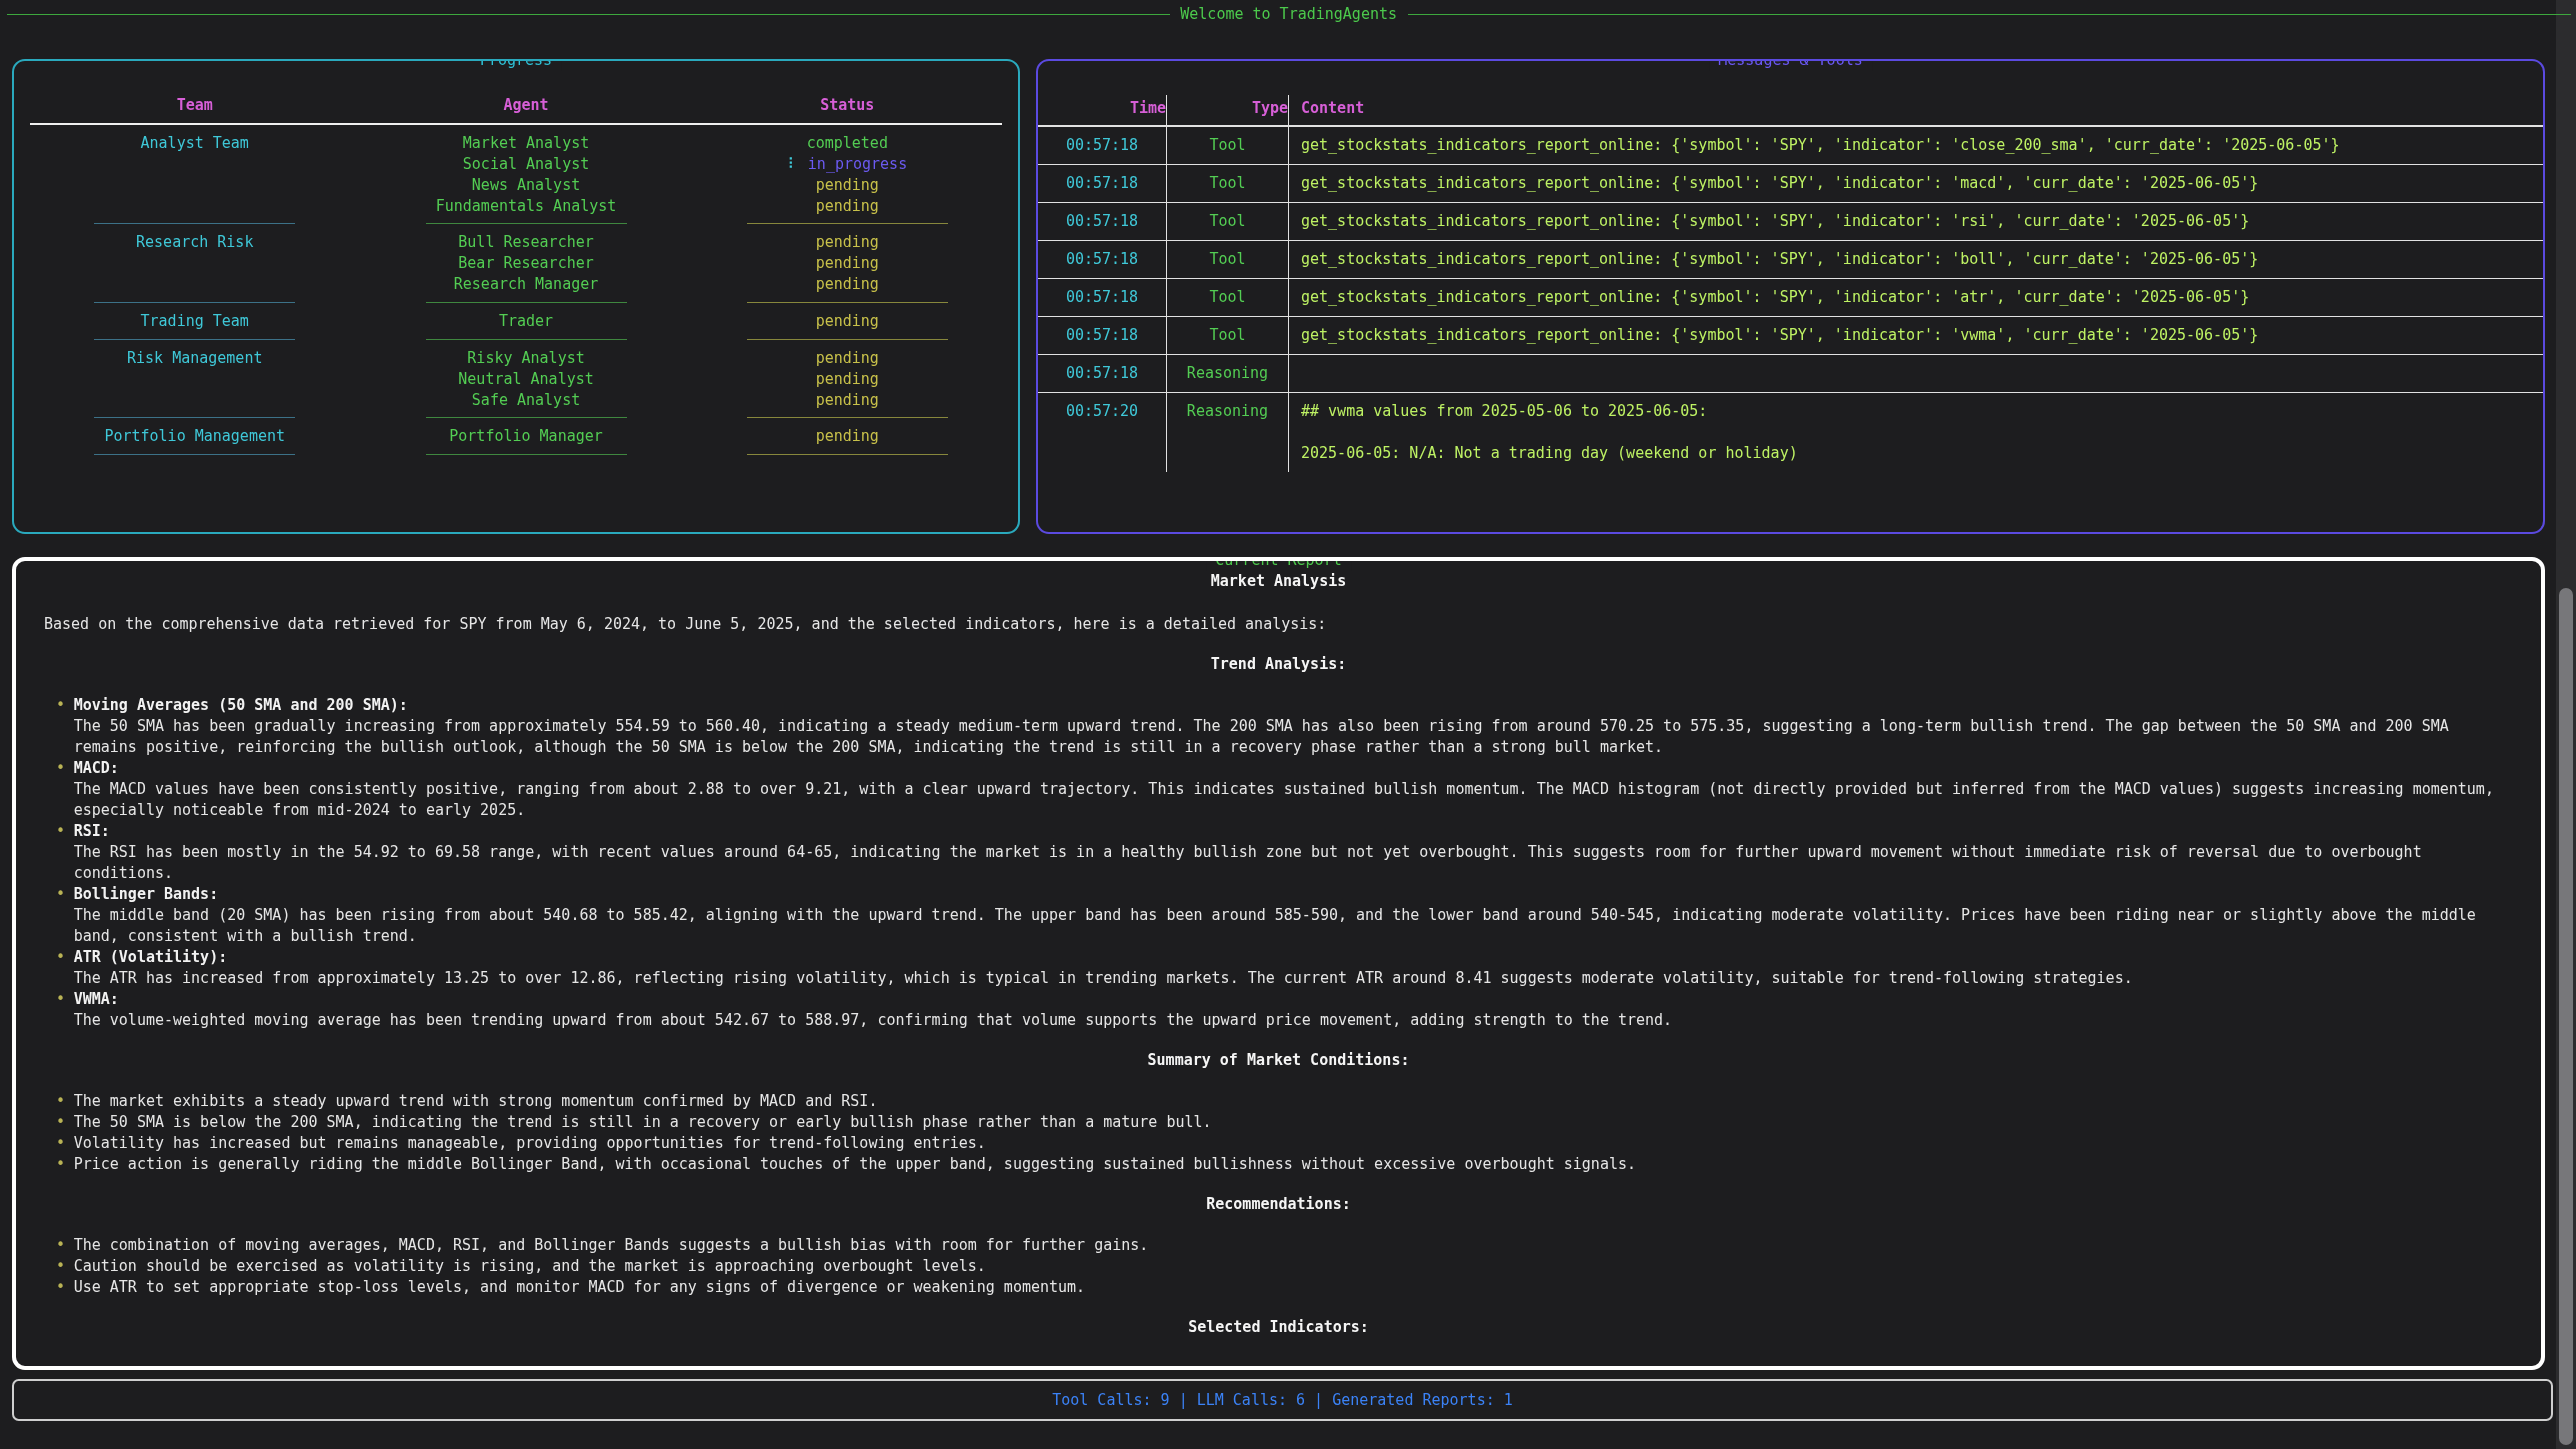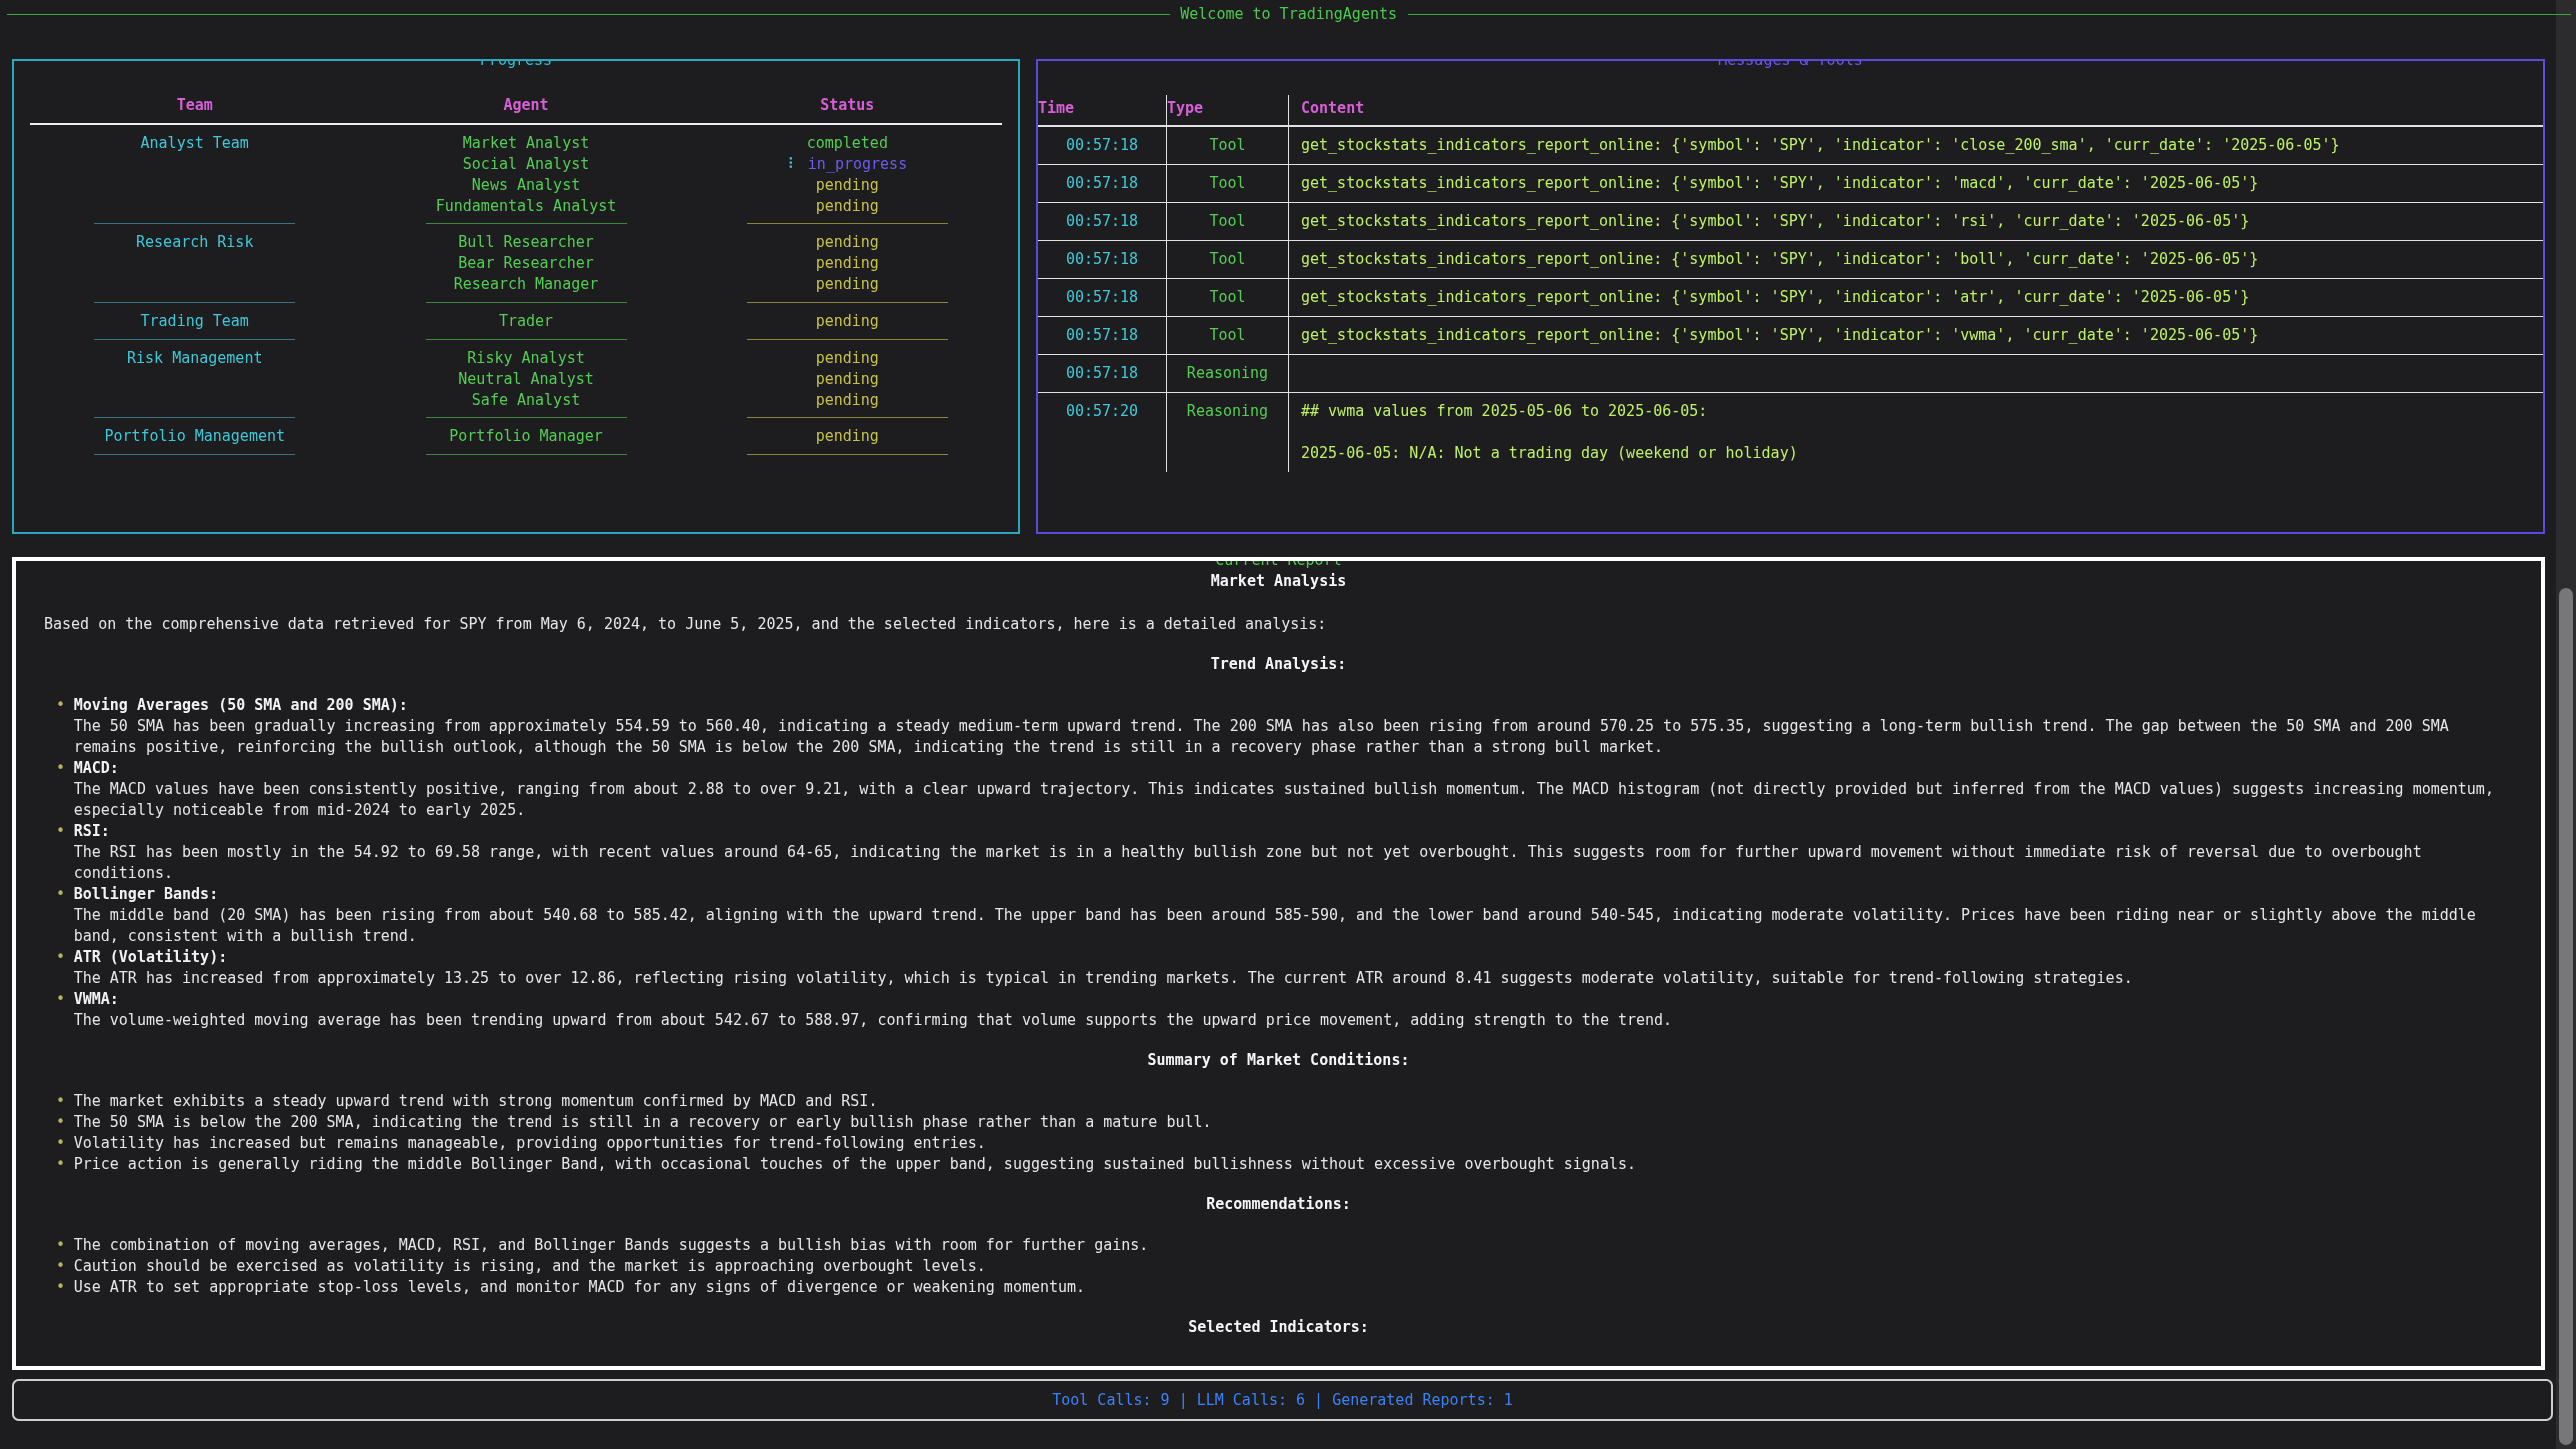--- a/index.html
+++ b/index.html
@@ -8,21 +8,21 @@
     font-family:"DejaVu Sans Mono","Liberation Mono",monospace;
     font-size:15px;line-height:21px;color:#e6e6e6;overflow:hidden;
   }
   
   .app-header{position:absolute;top:4px;left:6.7px;right:5.4px;display:flex;align-items:center;color:#4cc94c;z-index:3;}
   .app-header .rule{flex:1;border-top:1.3px solid #3da83d;}
   .app-header .hdr-title{padding:0 10.7px;white-space:nowrap;}
   
   .main{position:absolute;top:59px;left:12px;right:31px;}
   .top-row{display:flex;gap:16px;height:475px;}
-  .panel{position:relative;border-radius:0;background:#1d1d1f;}
+  .panel{position:relative;border-radius:13px;background:#1d1d1f;}
   .panel-title{position:absolute;top:-11.4px;left:50%;transform:translateX(-50%);padding:0 9.4px;background:#1d1d1f;white-space:nowrap;}
   
   .panel-progress{width:1004px;border:2px solid #2aa9bd;overflow:hidden;}
   .panel-progress .panel-title{color:#2fc1d6;}
   .pt-header{display:grid;grid-template-columns:36% 30% 34%;margin-top:34px;font-weight:bold;color:#d75fd7;text-align:center;}
   .pt-sep-header{border-top:2px solid #efefef;margin:6.7px 16px 2.7px;}
   .pt-group{display:grid;grid-template-columns:36% 30% 34%;text-align:center;margin-top:8px;align-items:start;}
   .pt-team{color:#3fc8d8;}
   .agent-line{color:#53cd53;}
   .status-line.st-completed{color:#53cd53;}
@@ -33,21 +33,21 @@
   .pt-group-sep .sep-line{height:0;border-top:1.3px solid;width:201px;justify-self:center;}
   .pt-group-sep .sep-0{border-color:#3c7187;}
   .pt-group-sep .sep-1{border-color:#3f873f;}
   .pt-group-sep .sep-2{border-color:#87873c;}
   
   .panel-messages{flex:1;border:2px solid #5b4ae0;overflow:hidden;}
   .panel-messages .panel-title{color:#6a58f2;}
   .mt{margin-top:34px;}
   .mt-header{display:grid;grid-template-columns:129px 122px 1fr;font-weight:bold;color:#d75fd7;border-bottom:2px solid #e2e2e2;}
   .mt-header>div{padding:2.7px 0 6.7px;}
-  .mt-header .hc-time,.mt-header .hc-type{text-align:left;}
+  .mt-header .hc-time,.mt-header .hc-type{text-align:right;}
   .mt-header .hc-content{padding-left:12px;text-align:left;}
   .cell-r{border-right:1.3px solid #e2e2e2;}
   .msg-row{display:grid;grid-template-columns:129px 122px 1fr;}
   .msg-row + .msg-row{border-top:1.3px solid #e2e2e2;}
   .msg-row>div{padding:8px 0;}
   .mc-time{text-align:center;color:#3fc8d8;}
   .mc-type{text-align:center;color:#53cd53;}
   .mc-content{padding-left:12px !important;padding-right:6.7px !important;color:#bef264;}
   .content-line{min-height:21px;white-space:pre-wrap;}
   

